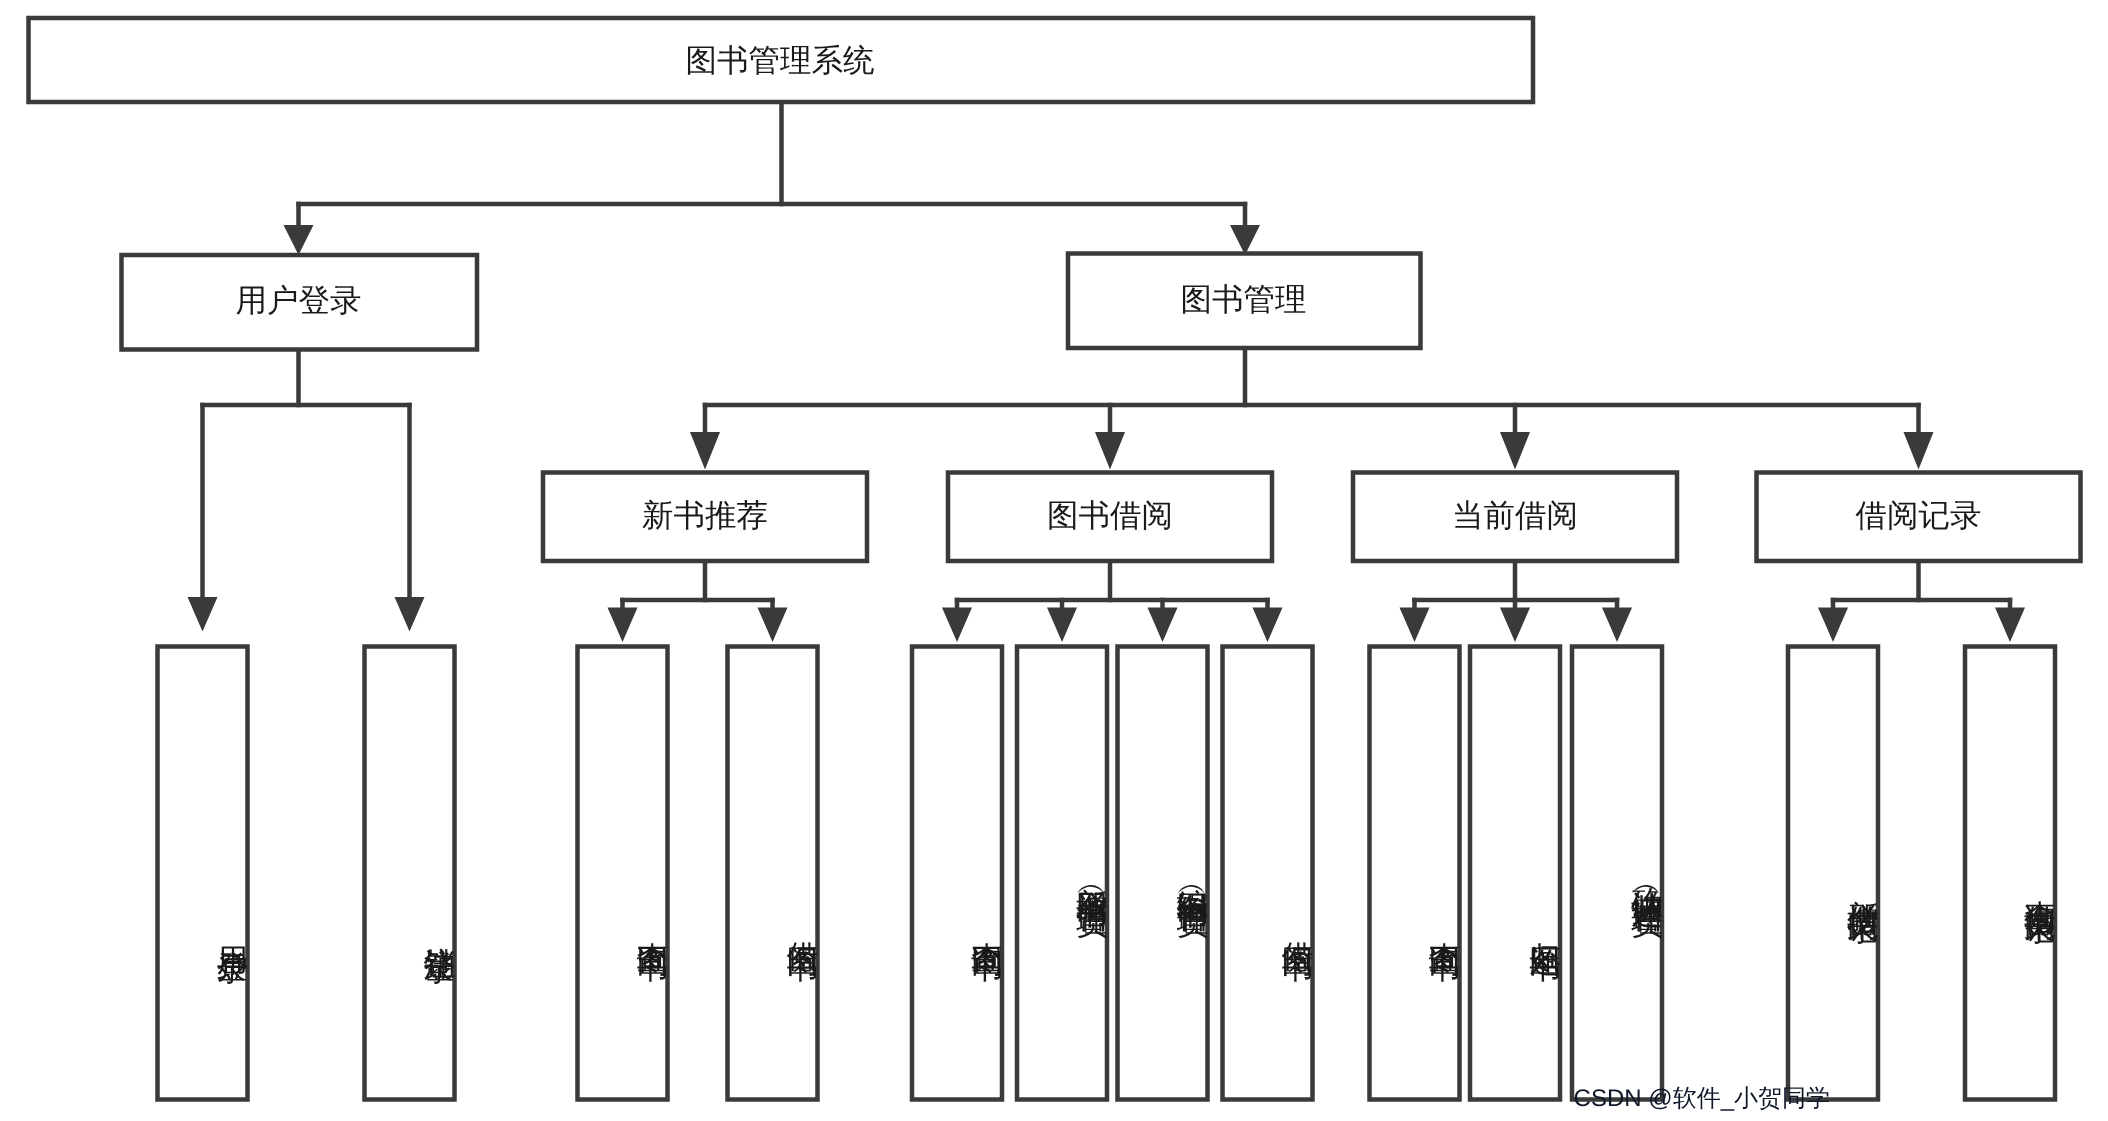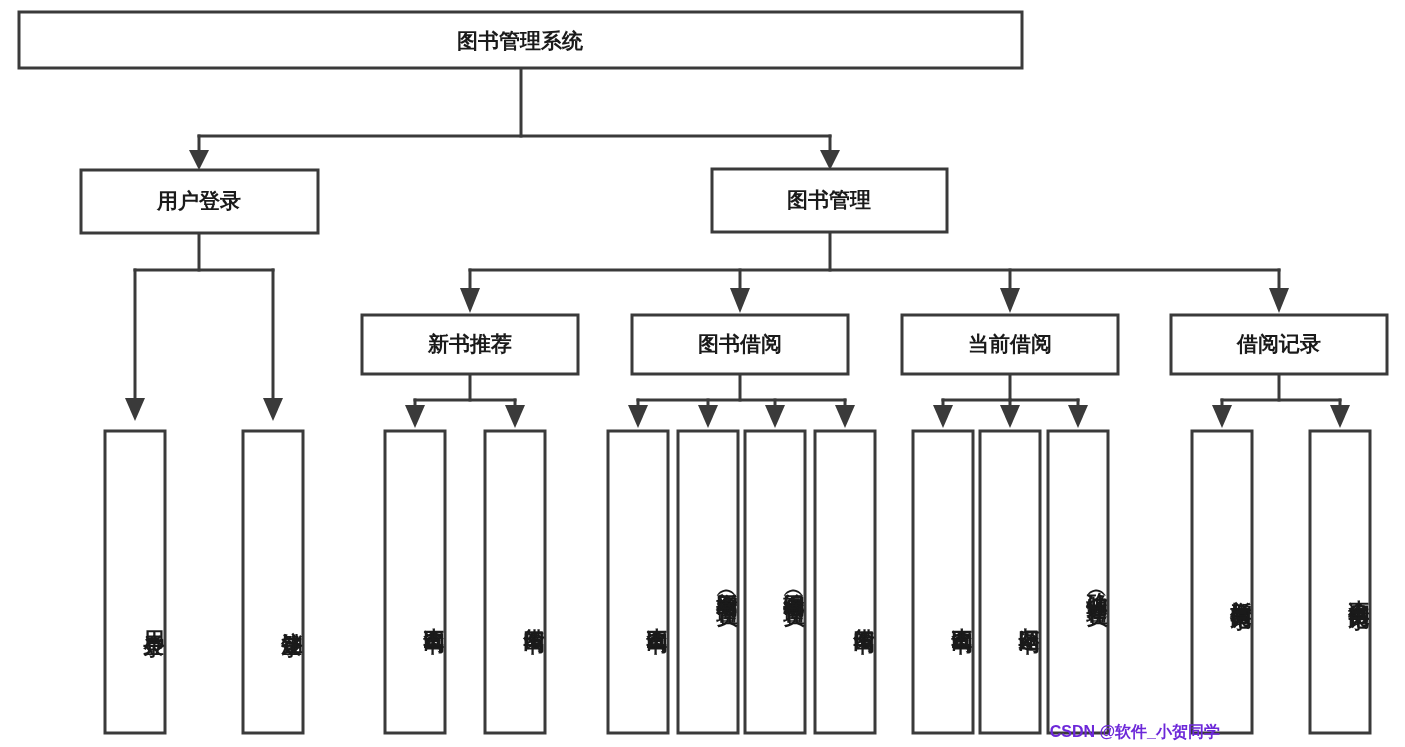--- a/index.html
+++ b/index.html
@@ -11,21 +11,20 @@
     width: 1405px;
     height: 747px;
     font-family: "Liberation Sans", "DejaVu Sans", sans-serif;
     overflow: hidden;
     position: relative;
   }
   #diagram-root {
     position: relative;
     width: 1228px;
     height: 747px;
-    font-weight: bold;
   }
   svg.diagram-svg {
     position: absolute;
     top: 0;
     left: 0;
     width: 1405px;
     height: 747px;
   }
   .node-box {
     fill: #ffffff;
@@ -63,21 +62,21 @@
     justify-content: center;
     white-space: nowrap;
     pointer-events: none;
   }
   .watermark {
     position: absolute;
     right: 8px;
     bottom: 4px;
     font-family: "Liberation Sans", "DejaVu Sans", sans-serif;
     font-size: 16px;
-    color: #6d28d9;
+    color: #0f172a;
     white-space: nowrap;
   }
 </style>
 </head>
 <body>
 
 <div id="diagram-root">
 
   <svg class="diagram-svg" viewBox="0 0 1405 747">
 

